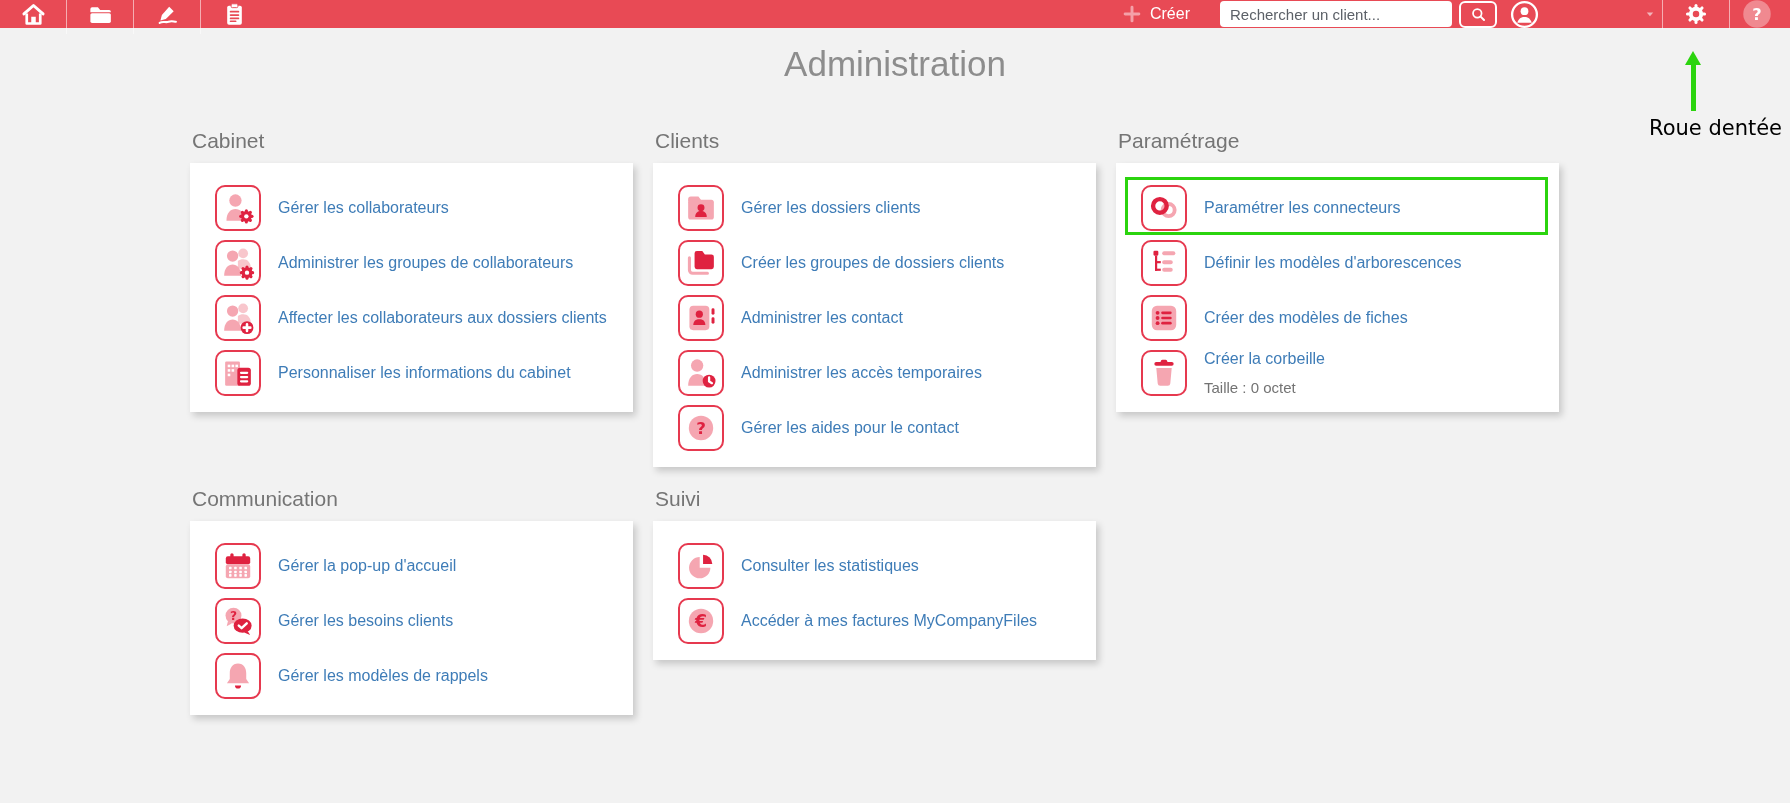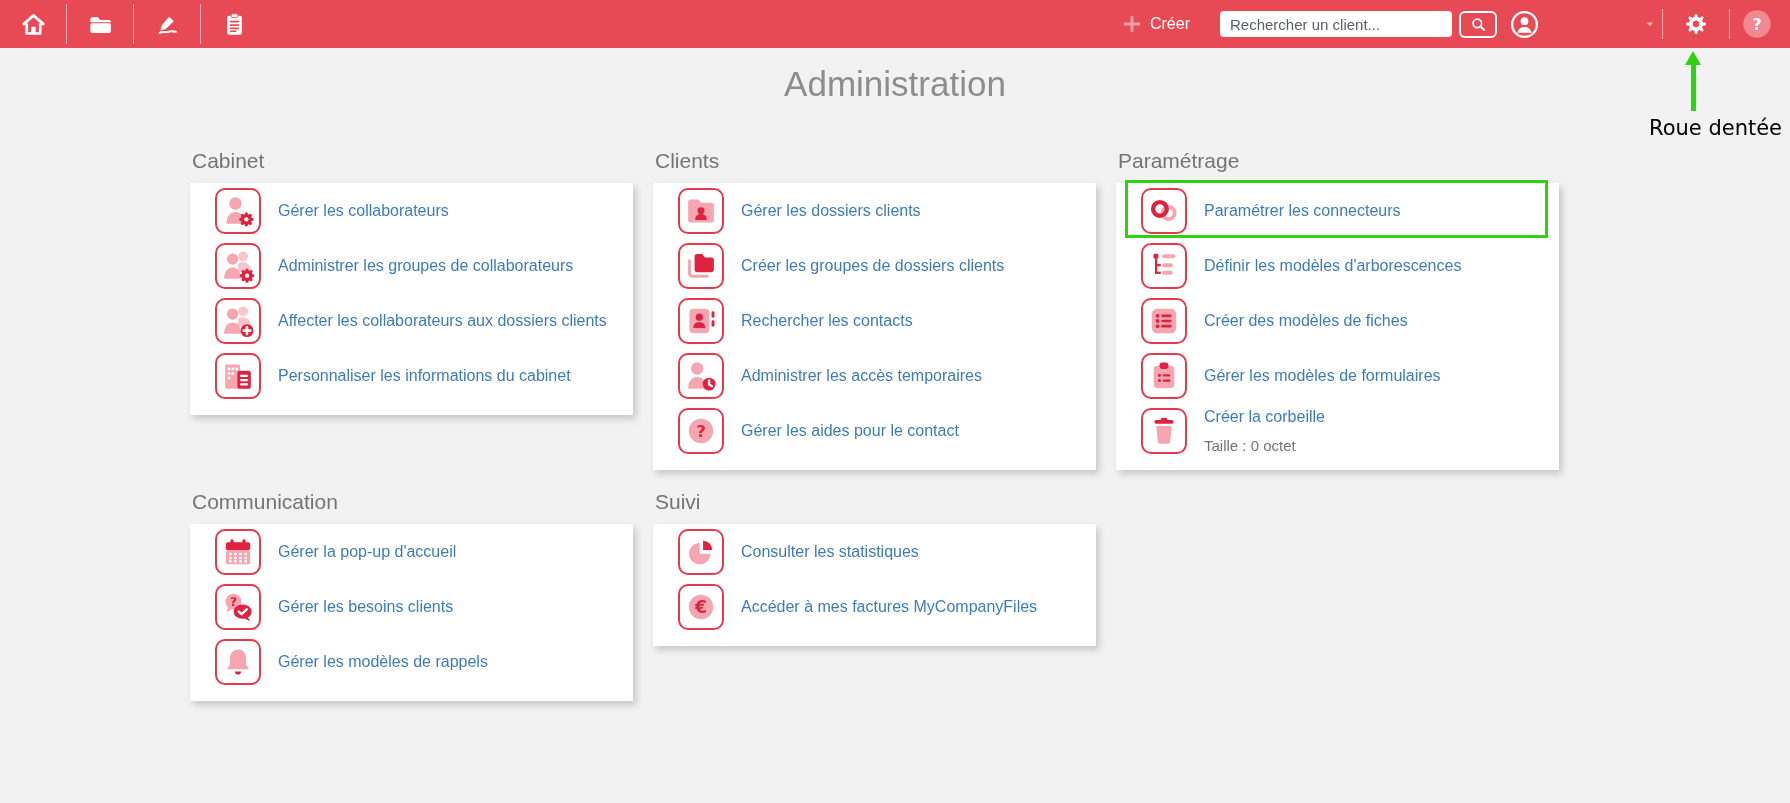--- a/index.html
+++ b/index.html
@@ -1,19 +1,19 @@
 <!DOCTYPE html>
 <html><head>
 <meta charset="utf-8">
 <style>
   html,body{margin:0;padding:0;width:1790px;height:803px;overflow:hidden;
     background:#f2f2f2;font-family:"Liberation Sans",sans-serif;}
 
   
-  .topbar{height:48px;background:#e84a55;display:flex;align-items:center;position:relative;}
+  .topbar{height:28px;background:#e84a55;display:flex;align-items:center;position:relative;}
   .nav-cell{width:66px;height:40px;display:flex;align-items:center;justify-content:center;cursor:pointer;}
   .tb-divider{width:1px;height:40px;background:rgba(255,255,255,0.55);}
   .tb-divider.short{height:30px;align-self:center;}
   .tb-icon{display:flex;align-items:center;justify-content:center;}
   .tb-icon svg{width:27px;height:27px;display:block;}
   .spacer{flex:1;}
   .create-btn{display:flex;align-items:center;gap:7px;color:#fff;font-size:16px;margin-right:30px;cursor:pointer;}
   .create-btn svg{width:22px;height:22px;display:block;}
   .search-input{width:212px;height:26px;border:none;border-radius:4px;padding:0 10px;font-size:15px;
     font-family:"Liberation Sans",sans-serif;color:#444;outline:none;}
@@ -29,21 +29,21 @@
   .gear-btn{width:66px;display:flex;justify-content:center;cursor:pointer;}
   .gear-btn svg{width:26px;height:26px;display:block;}
   .help-btn{width:54px;display:flex;justify-content:center;cursor:pointer;margin-right:6px;}
   .help-btn svg{width:30px;height:30px;display:block;}
 
   
   h1{font-size:35px;font-weight:400;color:#8d8d8d;text-align:center;margin:16px 0 0;}
   .sections{margin:45px 0 0 190px;width:1415px;display:grid;
     grid-template-columns:443px 443px 443px;column-gap:43px;row-gap:42px;align-items:start;gap:20px;}
   .section-title{font-size:21px;color:#757575;margin:0 0 10px 2px;}
-  .card{background:#fff;box-shadow:3px 4px 7px rgba(0,0,0,0.18);padding:0 0 12px;}
+  .card{background:#fff;box-shadow:3px 4px 7px rgba(0,0,0,0.18);padding:17px 0 12px;}
   .item{position:relative;display:flex;align-items:center;min-height:55px;padding-left:25px;cursor:pointer;}
   .icon-box{width:46px;height:46px;border:2.5px solid #e6394f;border-radius:10px;background:#fff;
     display:flex;align-items:center;justify-content:center;flex:0 0 auto;box-sizing:border-box;}
   .icon-box svg{width:36px;height:36px;display:block;}
   .item-text{margin-left:17px;display:flex;flex-direction:column;}
   .label{color:#3e7cb7;font-size:16px;line-height:1.25;}
   .sub{color:#737373;font-size:15px;margin-top:10px;}
   .item.highlighted::after{content:"";position:absolute;left:9px;right:11px;top:-3px;bottom:0;
     border:3px solid #2bd40e;pointer-events:none;}
 
@@ -288,21 +288,21 @@
                 <rect x="5" y="4.5" width="15.5" height="19" rx="3" fill="#f5a6b1"></rect>
       <circle cx="12.7" cy="11" r="2.8" fill="#df2240"></circle>
       <path d="M8 19.5 C8 16.2 10 14.9 12.7 14.9 C15.4 14.9 17.4 16.2 17.4 19.5 Z" fill="#df2240"></path>
       <g fill="#df2240">
                   <rect x="22.2" y="6.5" width="2.3" height="5" rx="1.1"></rect>
                   <rect x="22.2" y="13.5" width="2.3" height="5" rx="1.1"></rect>
                 </g>
               </svg>
             </span>
             <span class="item-text">
-              <span class="label">Rechercher les contacts</span>
+              <span class="label">Administrer les contact</span>
             </span>
           </div>
           <div class="item">
             <span class="icon-box">
               <svg viewBox="0 0 28 28" xmlns="http://www.w3.org/2000/svg">
                 <circle cx="11" cy="8.2" r="4.8" fill="#f5a6b1"></circle>
                 <path d="M 4 24 C 4 17.7 7.2 14.799999999999999 11 14.799999999999999 C 14.8 14.799999999999999 18 17.7 18 24 Z" fill="#f5a6b1"></path>
                 <circle cx="20.3" cy="20.3" r="5" fill="#df2240"></circle>
       <path d="M20.3 17.5 V20.5 L22.5 21.9" stroke="#fff" stroke-width="1.8" fill="none" stroke-linecap="round"></path>
               </svg>
@@ -367,37 +367,20 @@
                   <circle cx="9" cy="14" r="1.5"></circle>
                   <circle cx="9" cy="18" r="1.5"></circle>
       <rect x="11.8" y="9" width="8.2" height="2" rx="1"></rect>
                   <rect x="11.8" y="13" width="8.2" height="2" rx="1"></rect>
                   <rect x="11.8" y="17" width="8.2" height="2" rx="1"></rect>
                 </g>
               </svg>
             </span>
             <span class="item-text">
               <span class="label">Créer des modèles de fiches</span>
-            </span>
-          </div>
-          <div class="item">
-            <span class="icon-box">
-              <svg viewBox="0 0 28 28" xmlns="http://www.w3.org/2000/svg">
-                <rect x="6" y="6" width="16" height="17.5" rx="3" fill="#f5a6b1"></rect>
-      <rect x="10.5" y="3.5" width="7" height="5" rx="2.2" fill="#df2240"></rect>
-      <g fill="#df2240">
-                  <circle cx="10.5" cy="13.5" r="1.2"></circle>
-                  <circle cx="10.5" cy="17.5" r="1.2"></circle>
-      <rect x="13" y="12.7" width="6" height="1.7" rx="0.8"></rect>
-                  <rect x="13" y="16.7" width="6" height="1.7" rx="0.8"></rect>
-                </g>
-              </svg>
-            </span>
-            <span class="item-text">
-              <span class="label">Gérer les modèles de formulaires</span>
             </span>
           </div>
           <div class="item">
             <span class="icon-box">
               <svg viewBox="0 0 28 28" xmlns="http://www.w3.org/2000/svg">
                 <rect x="11.5" y="3.6" width="5" height="2.5" rx="1.2" fill="#df2240"></rect>
       <rect x="6.5" y="5.5" width="15" height="2.9" rx="1.4" fill="#df2240"></rect>
       <path d="M8 10.2 h12 l-1.1 12 a2 2 0 0 1 -2 1.8 h-5.8 a2 2 0 0 1 -2 -1.8 Z" fill="#f5a6b1"></path>
               </svg>
             </span>

